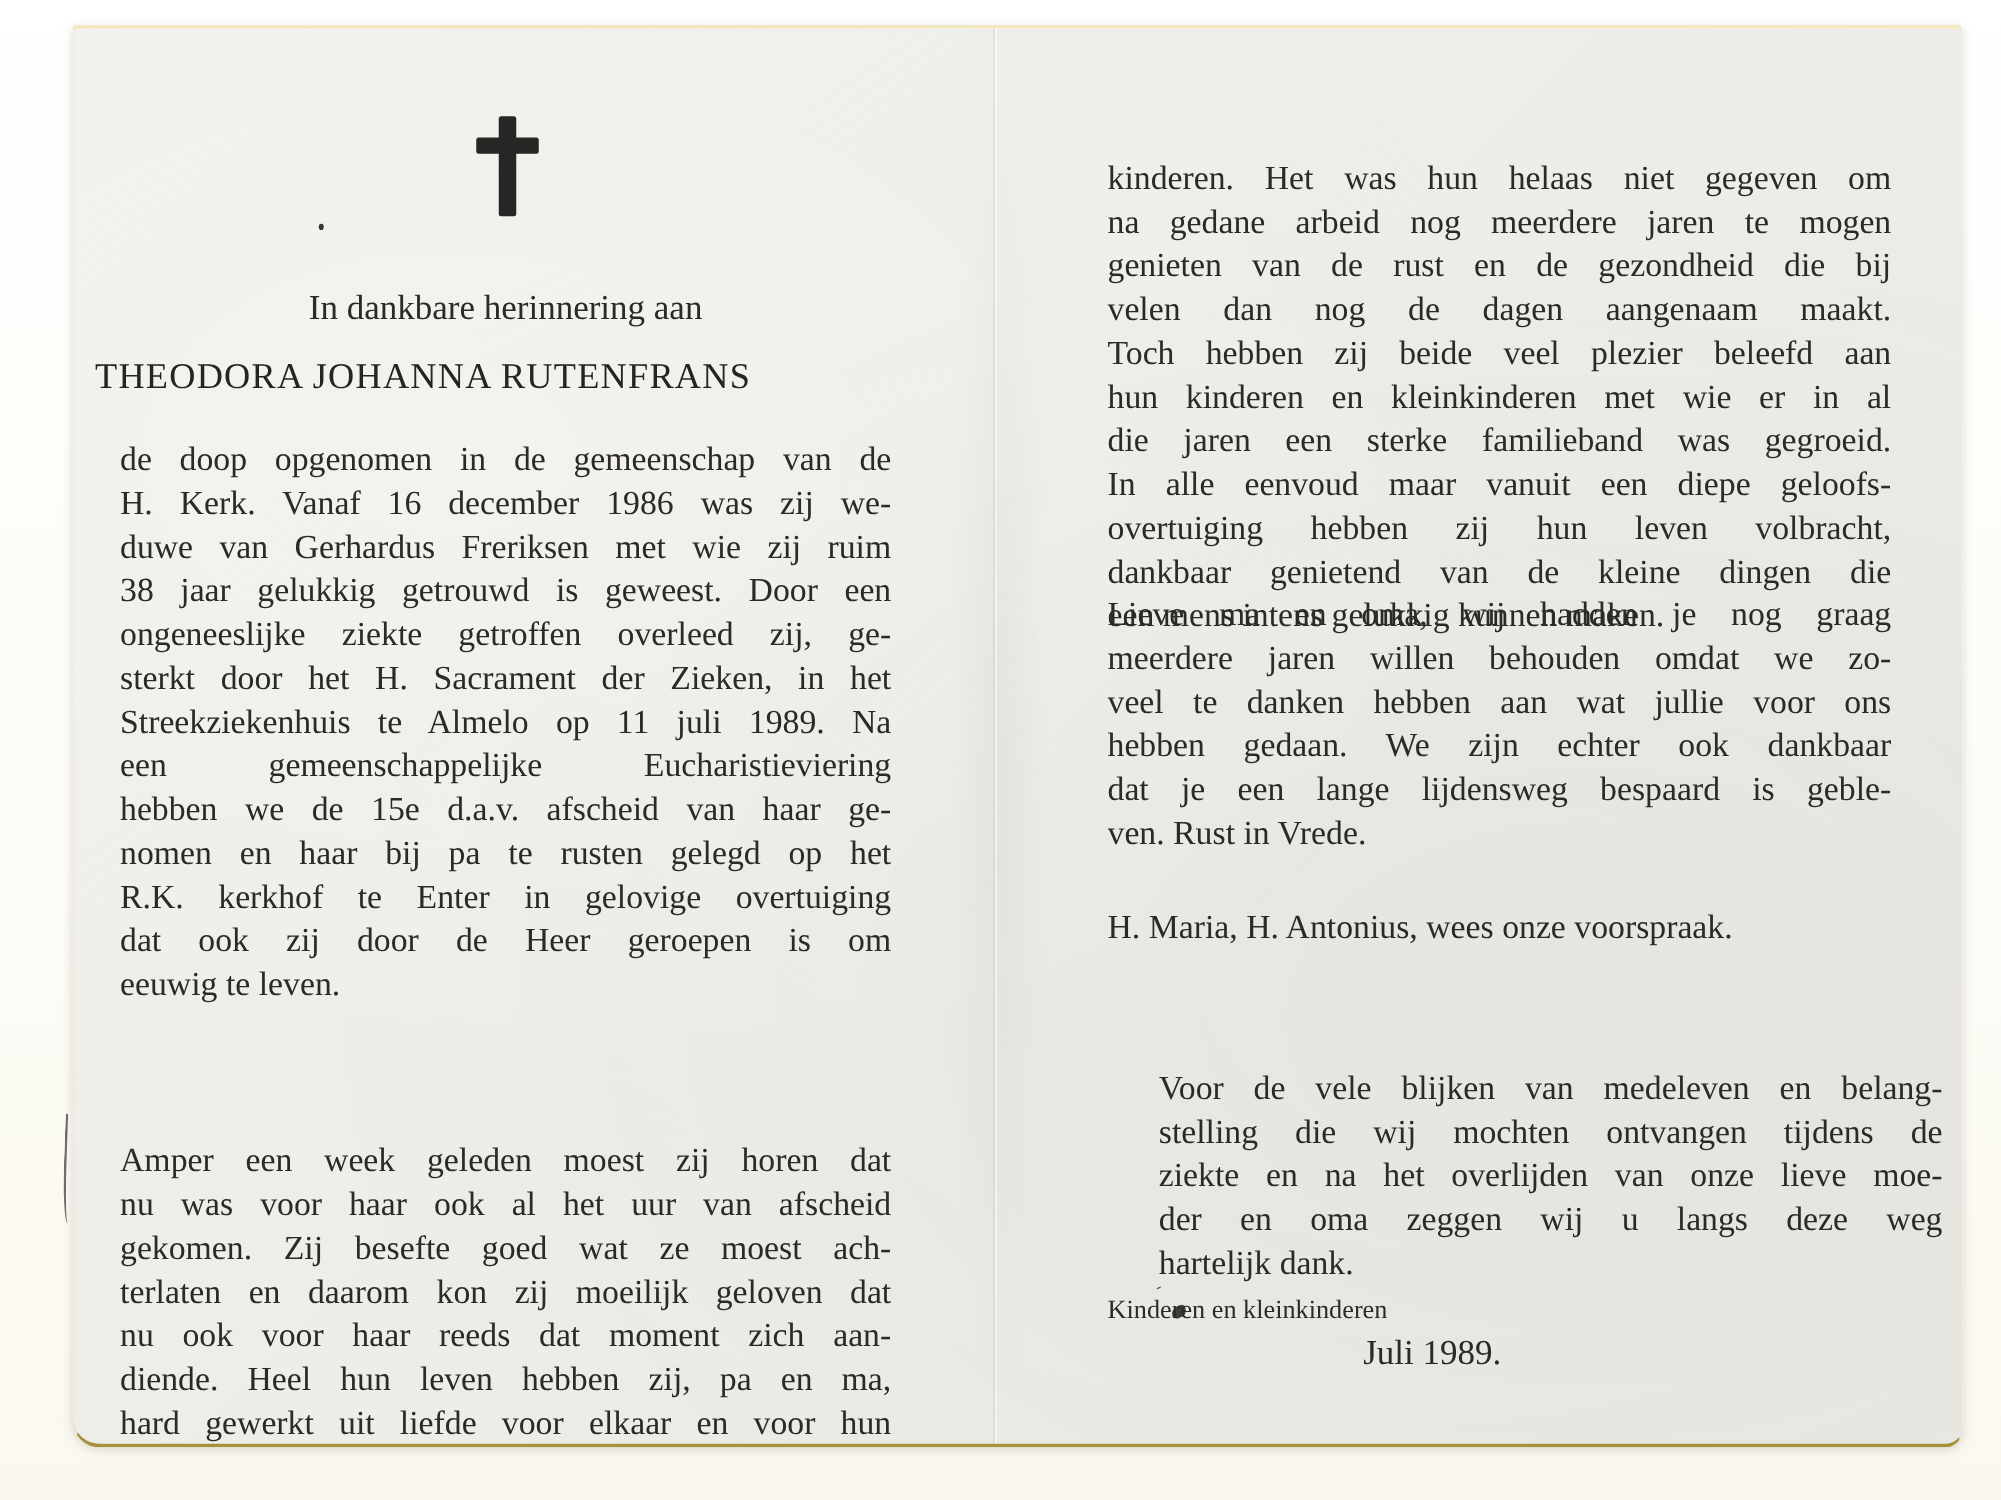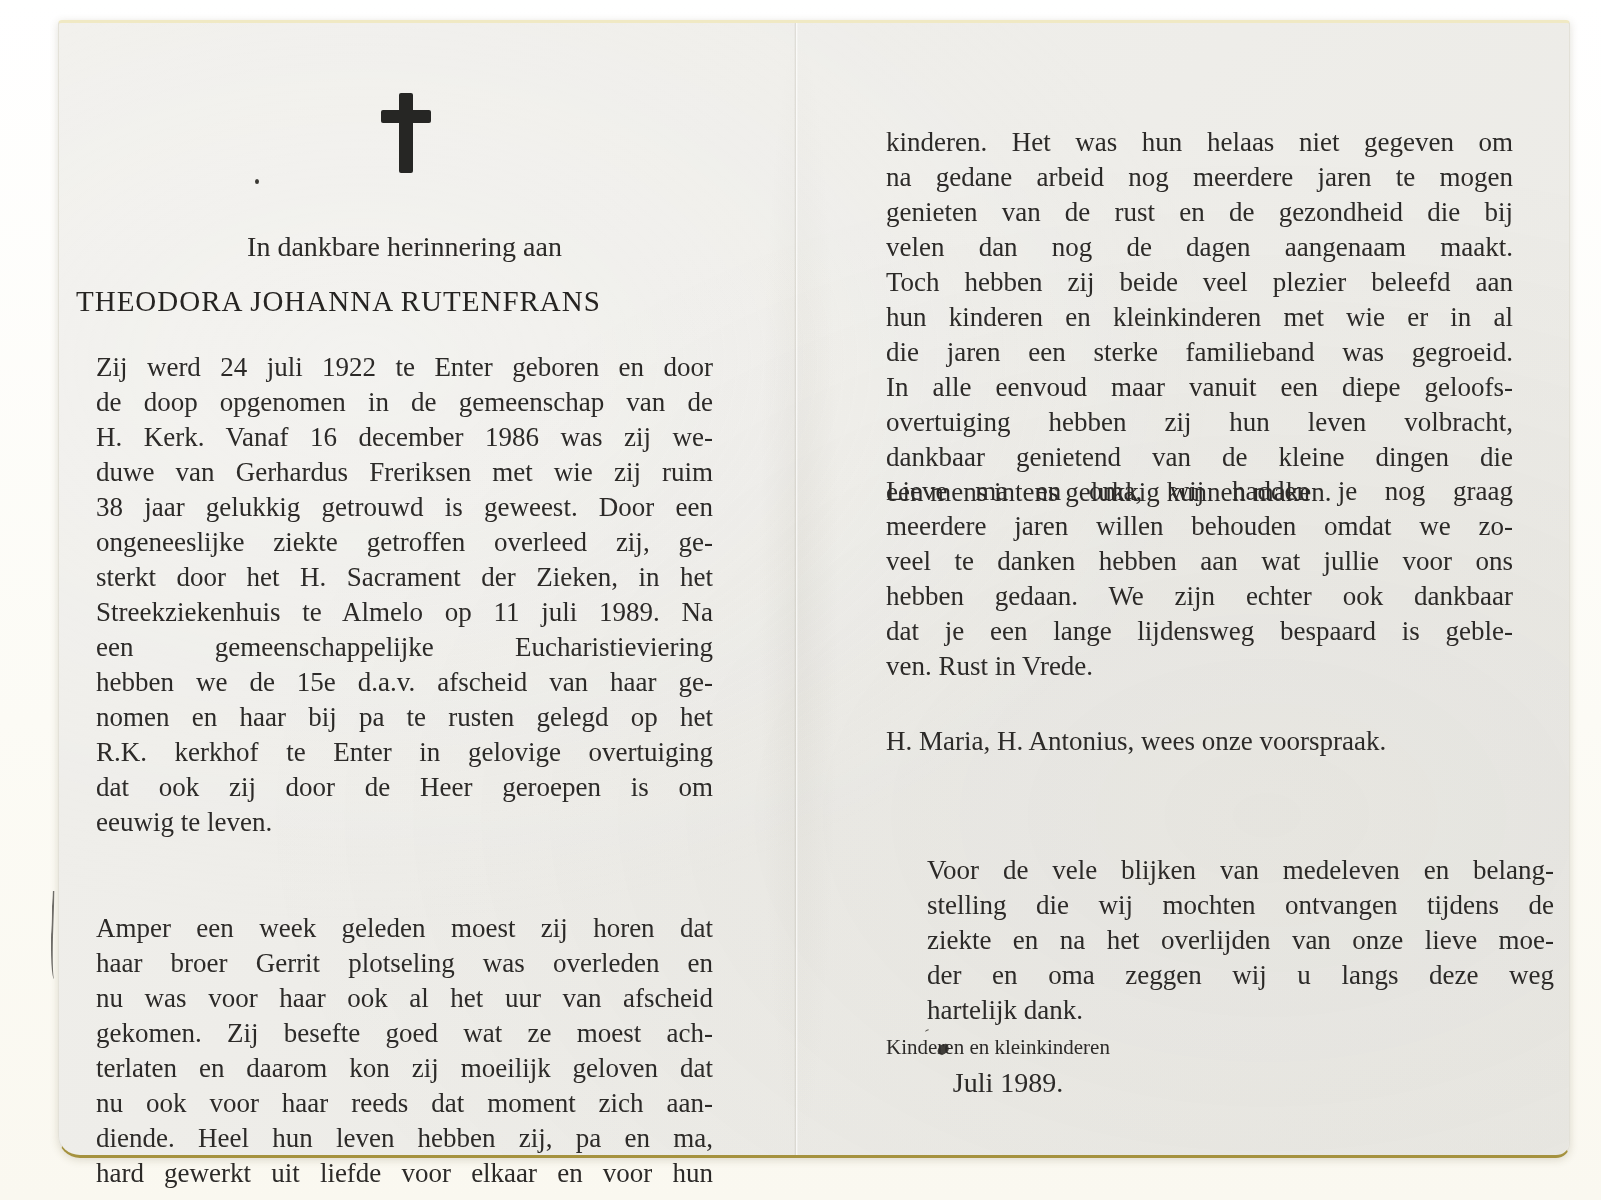--- a/index.html
+++ b/index.html
@@ -52,22 +52,22 @@
   }
   .cross .h {
     position:absolute; left:0; top:17px; width:50px; height:13px;
     background:#262624; border-radius:2px;
   }
   .signature {
     position:absolute; left:827px; top:1012px; width:627px;
     font-size:21px; color:#2c2a28; text-align:left; padding-right:18px; box-sizing:border-box;
   }
   .card-date {
-    position:absolute; left:799px; top:1044px; width:300px;
-    font-size:28px; color:#2c2a28; text-align:center;
+    position:absolute; left:842px; top:1044px; width:300px;
+    font-size:28px; color:#2c2a28; text-align:right;
   }
   .smudge {
     position:absolute; left:878px; top:1022px; width:12px; height:9px;
     background:#403e3a;
     border-radius: 70% 30% 55% 45%;
     transform: rotate(-24deg);
     box-shadow: -7px -24px 0 -4px #55524c, 5px -2px 0 -4px #403e3a, -2px 4px 0 -4px #4a4843;
   }
   .pen-mark {
     position:absolute; left:-8px; top:868px; width:6px; height:88px;
@@ -100,39 +100,37 @@
   <div class="cross">
     <div class="v"></div>
     <div class="h"></div>
   </div>
 
   <div class="dedication">In dankbare herinnering aan</div>
 
   <div class="name">THEODORA JOHANNA RUTENFRANS</div>
 
   <div class="page-col" style="left:37px; top:327px; width:617px;">
-      <div class="line j">Zij werd 24 juli 1922 te Enter geboren en door</div>
       <div class="line j">de doop opgenomen in de gemeenschap van de</div>
       <div class="line j">H. Kerk. Vanaf 16 december 1986 was zij we-</div>
       <div class="line j">duwe van Gerhardus Freriksen met wie zij ruim</div>
       <div class="line j">38 jaar gelukkig getrouwd is geweest. Door een</div>
       <div class="line j">ongeneeslijke ziekte getroffen overleed zij, ge-</div>
       <div class="line j">sterkt door het H. Sacrament der Zieken, in het</div>
       <div class="line j">Streekziekenhuis te Almelo op 11 juli 1989. Na</div>
       <div class="line j">een gemeenschappelijke Eucharistieviering</div>
       <div class="line j">hebben we de 15e d.a.v. afscheid van haar ge-</div>
       <div class="line j">nomen en haar bij pa te rusten gelegd op het</div>
       <div class="line j">R.K. kerkhof te Enter in gelovige overtuiging</div>
       <div class="line j">dat ook zij door de Heer geroepen is om</div>
       <div class="line">eeuwig te leven.</div>
     </div>
 
   <div class="page-col" style="left:37px; top:888px; width:617px;">
       <div class="line j">Amper een week geleden moest zij horen dat</div>
-      <div class="line j">haar broer Gerrit plotseling was overleden en</div>
       <div class="line j">nu was voor haar ook al het uur van afscheid</div>
       <div class="line j">gekomen. Zij besefte goed wat ze moest ach-</div>
       <div class="line j">terlaten en daarom kon zij moeilijk geloven dat</div>
       <div class="line j">nu ook voor haar reeds dat moment zich aan-</div>
       <div class="line j">diende. Heel hun leven hebben zij, pa en ma,</div>
       <div class="line j">hard gewerkt uit liefde voor elkaar en voor hun</div>
     </div>
 
   <div class="page-col" style="left:827px; top:66px; width:627px;margin-top:36px;">
       <div class="line j">kinderen. Het was hun helaas niet gegeven om</div>

